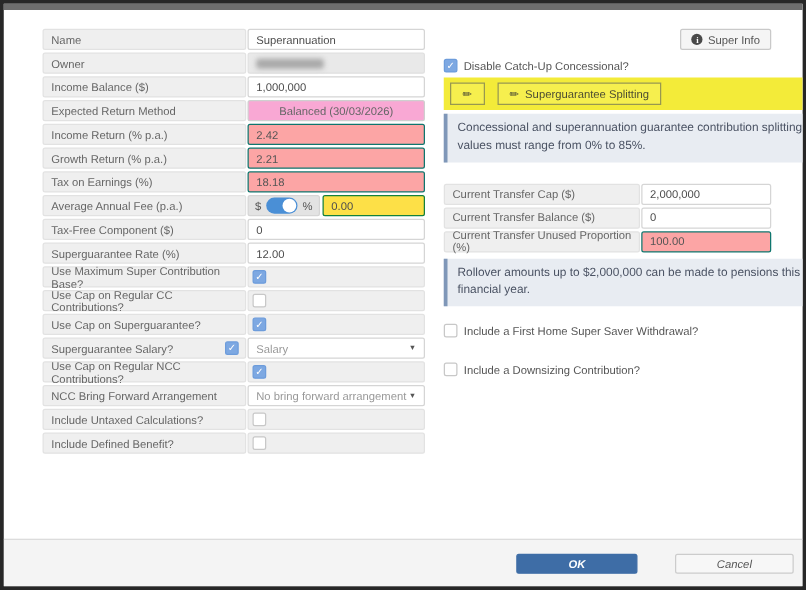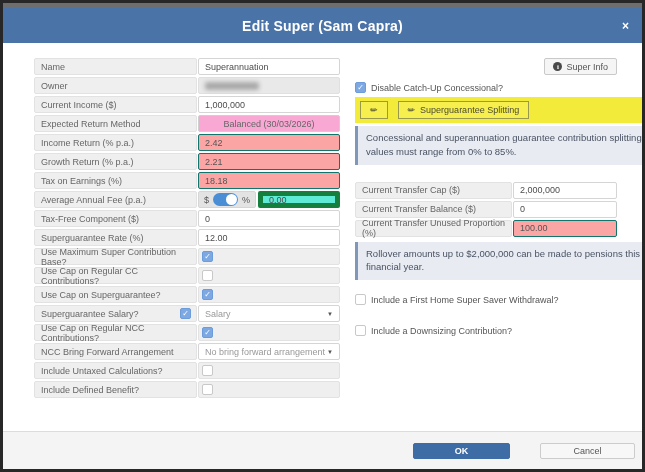--- a/index.html
+++ b/index.html
@@ -33,21 +33,21 @@
   .cbx { width:11px; height:11px; border-radius:2px; flex:none; display:flex;
          align-items:center; justify-content:center; font-size:8px; line-height:1; cursor:pointer; }
   .cbx.checked { background:#7da8e2; border:1px solid #6d9cdb; color:#fff; }
   .cbx.unchecked { background:#fff; border:1px solid #c8c8c8; }
   .cbx.in-label { margin-right:5px; }
 
   .fee-group { display:flex; align-items:center; background:#e3e3e3; border:1px solid #d5d5d5;
                border-radius:2px; height:100%; padding:0 5px; gap:4px; flex:none; color:#555; }
   .toggle { width:25px; height:13px; background:#4a8fd6; border-radius:7px; position:relative; cursor:pointer; }
   .toggle .knob { position:absolute; right:1px; top:1px; width:11px; height:11px; background:#fff; border-radius:50%; }
-  .fee-input { flex:1; margin-left:2px; background:#5eead4; border:5px solid #15803d; border-radius:2px;
+  .fee-input { flex:1; margin-left:2px; background:#fde047; border:1px solid #15803d; border-radius:2px;
                height:100%; display:flex; align-items:center; padding-left:6px; color:#4d4d4d; }
 
   .redact { width:54px; height:8px; background:#a9a9a9; border-radius:2px; margin-left:6px; filter:blur(2px); }
 
   .super-info-row { display:flex; justify-content:flex-end; margin-bottom:7px; }
   .super-info-btn { height:17px; background:#f5f5f5; border:1px solid #c9c9c9; border-radius:2px;
                     display:flex; align-items:center; gap:4px; padding:0 8px; font-size:9px; color:#555; cursor:pointer; }
   .info-icon { width:9px; height:9px; border-radius:50%; background:#494949; color:#fff; font-size:7px;
                display:flex; align-items:center; justify-content:center; font-weight:700;
                font-family:"Liberation Serif", serif; }
@@ -63,55 +63,51 @@
   .pencil { font-size:9px; line-height:1; }
 
   .note-box { background:#e8ecf2; border-left:3px solid #7f97b8; padding:5px 8px 6px 8px; font-size:9.5px;
               color:#4a5263; line-height:1.45; width:299px; }
   .note-box.first { margin-bottom:17px; }
   .note-box.second { margin-top:5px; }
 
   .t-row .f-label { width:157px; }
 
   .footer { height:38px; flex:none; background:#f4f4f4; border-top:1px solid #dcdcdc;
-            display:flex; align-items:center; justify-content:flex-end; gap:14px; padding-right:7px; }
+            display:flex; align-items:center; justify-content:flex-end; gap:14px; padding-right:7px;font-style:italic; }
   .btn { height:16px; border-radius:2px; display:flex; align-items:center; justify-content:center;
          font-size:9px; cursor:pointer; }
   .btn-ok { width:97px; background:#3e6da6; border:1px solid #3e6da6; color:#fff; font-weight:700; }
   .btn-cancel { width:95px; background:#f7f7f7; border:1px solid #cccccc; color:#555;margin-left:16px; }
 </style>
 </head>
 <body>
 
 <div class="frame">
   <div class="top-strip"></div>
 
-  <div class="titlebar">
-    <div class="title">Edit Super (Sam Capra)</div>
-    <div class="close-btn">×</div>
-  </div>
 
   <div class="dialog-body">
 
     <div class="col-left">
 
       <div class="f-row">
         <div class="f-label">Name</div>
         <div class="f-value v-input">Superannuation</div>
       </div>
 
       <div class="f-row">
         <div class="f-label">Owner</div>
         <div class="f-value v-disabled">
             <span class="redact"></span>
           </div>
       </div>
 
       <div class="f-row">
-        <div class="f-label">Current Income ($)</div>
+        <div class="f-label">Income Balance ($)</div>
         <div class="f-value v-input">1,000,000</div>
       </div>
 
       <div class="f-row">
         <div class="f-label">Expected Return Method</div>
         <div class="f-value v-btn">Balanced (30/03/2026)</div>
       </div>
 
       <div class="f-row">
         <div class="f-label">Income Return (% p.a.)</div>

